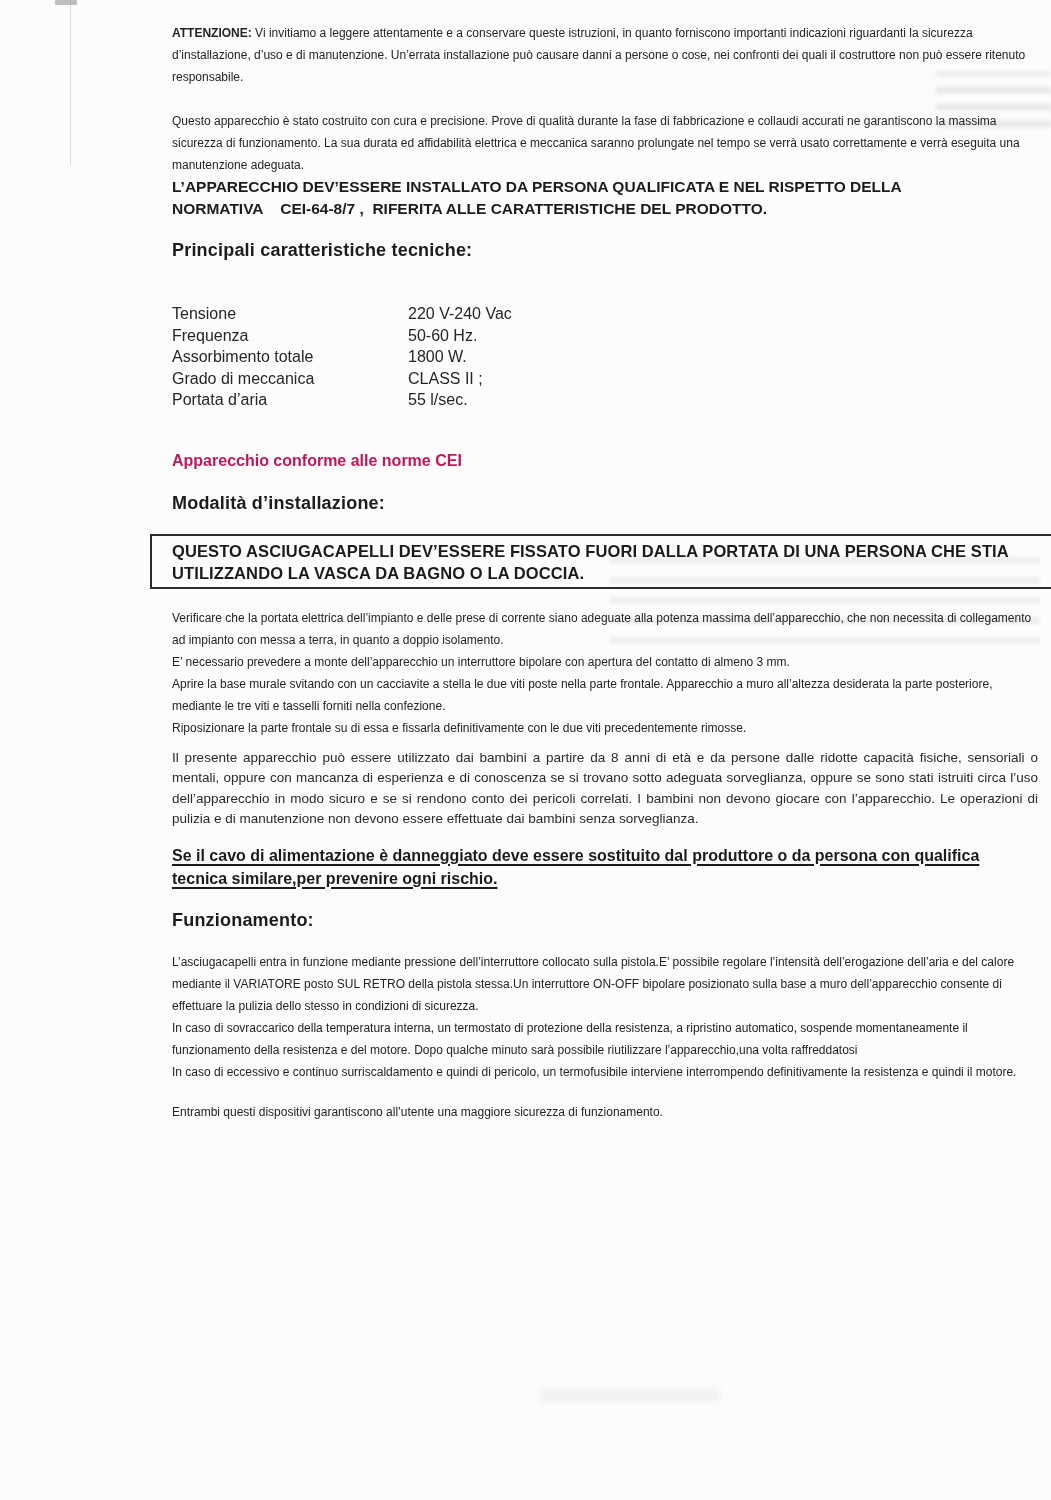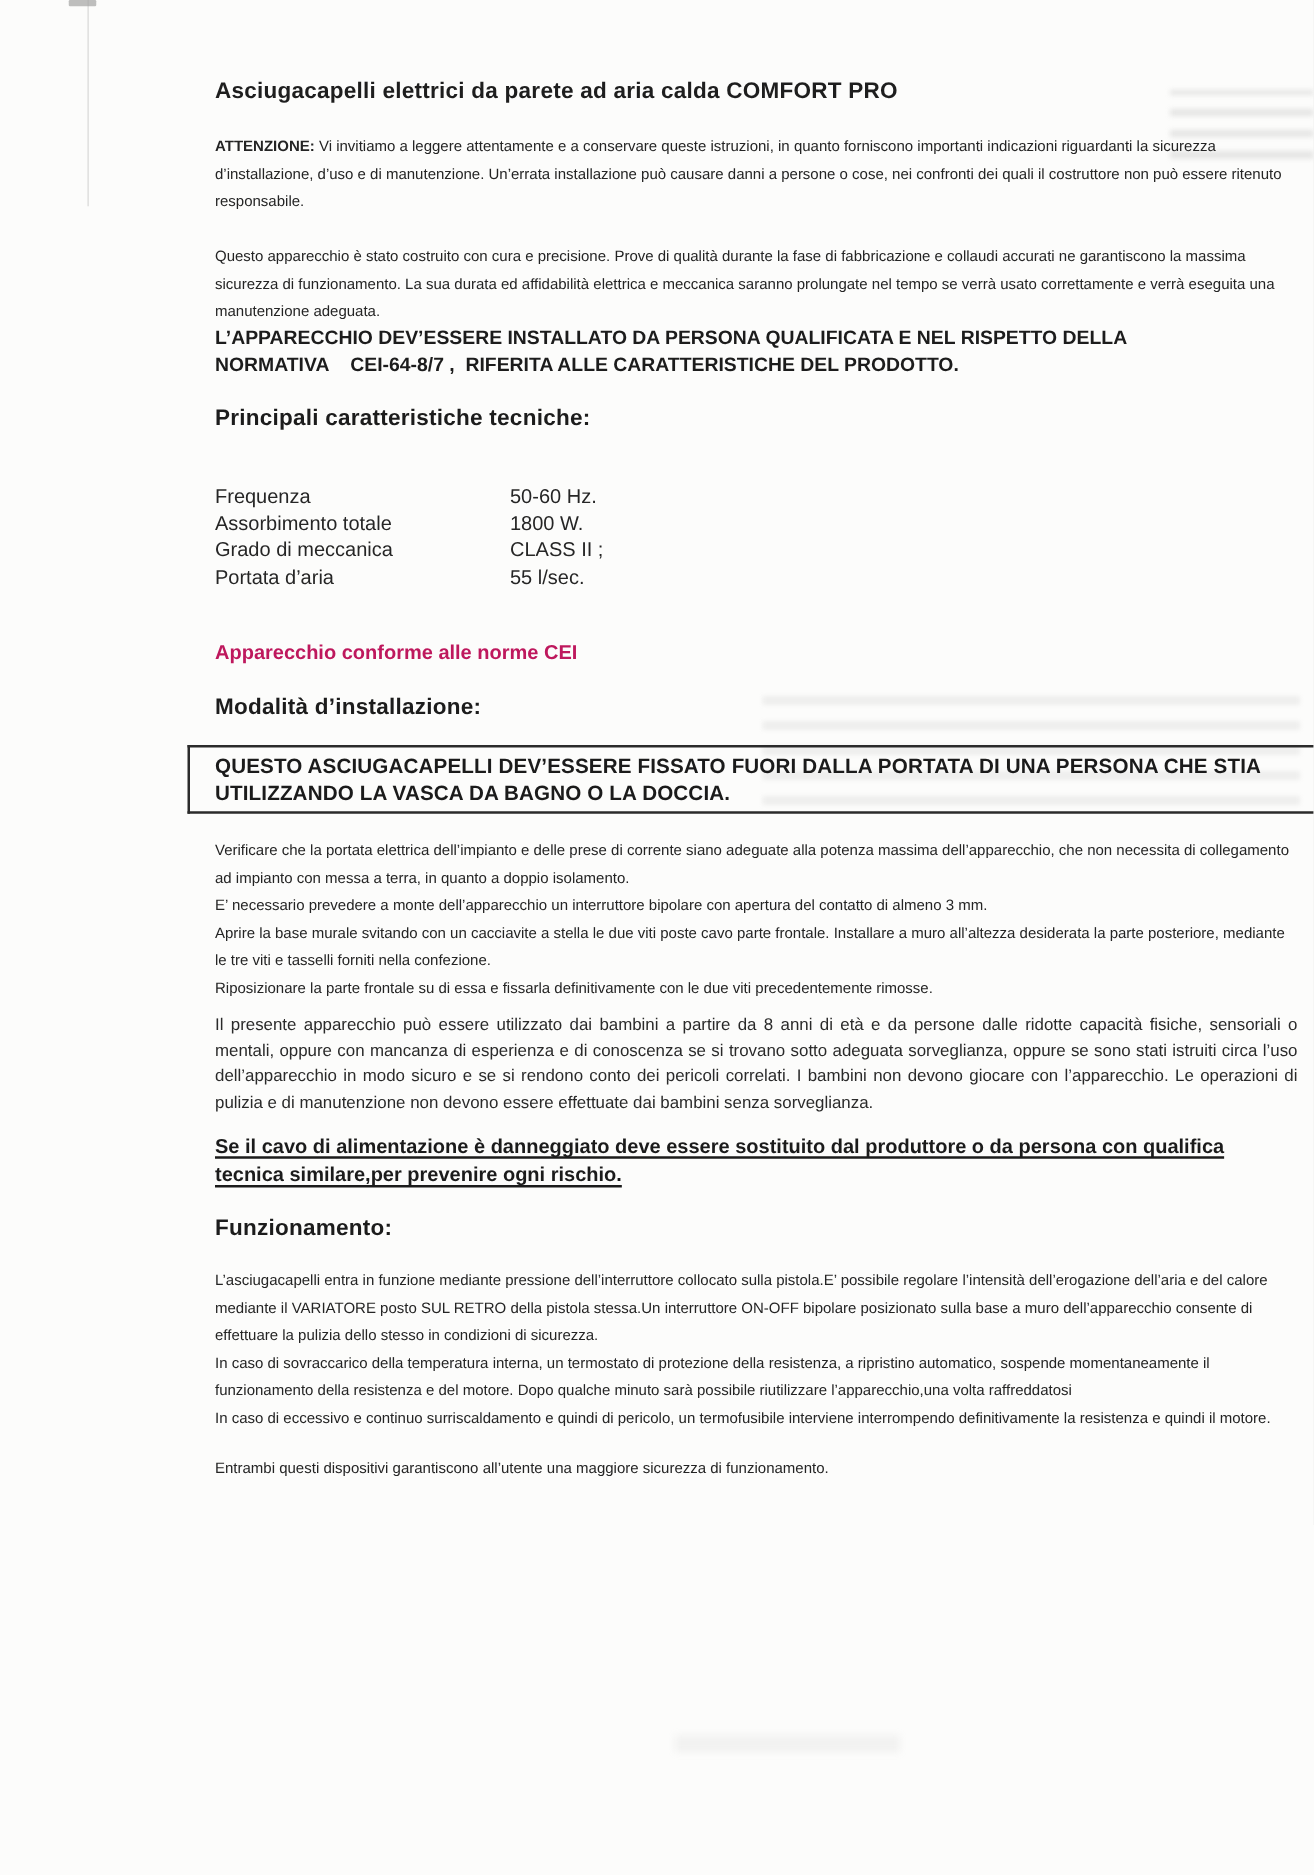--- a/index.html
+++ b/index.html
@@ -119,36 +119,39 @@
 <div class="page">
 
   <div class="artifact-dash"></div>
   <div class="artifact-line"></div>
   <div class="ghost-top-right"></div>
   <div class="ghost-mid-right"></div>
   <div class="ghost-bottom"></div>
 
   <div class="content">
 
-    <div class="doc-title">Asciugacapelli elettrici da parete ad aria calda COMFORT PRO</div>
 
     <div class="para attention">
       <span class="lead">ATTENZIONE:</span><span> Vi invitiamo a leggere attentamente e a conservare queste istruzioni, in quanto forniscono importanti indicazioni riguardanti la sicurezza d’installazione, d’uso e di manutenzione. Un’errata installazione può causare danni a persone o cose, nei confronti dei quali il costruttore non può essere ritenuto responsabile.</span>
     </div>
 
     <div class="para quality">Questo apparecchio è stato costruito con cura e precisione. Prove di qualità durante la fase di fabbricazione e collaudi accurati ne garantiscono la massima sicurezza di funzionamento. La sua durata ed affidabilità elettrica e meccanica saranno prolungate nel tempo se verrà usato correttamente e verrà eseguita una manutenzione adeguata.</div>
 
     <div class="notice-lines">
       <div class="notice-line">L’APPARECCHIO DEV’ESSERE INSTALLATO DA PERSONA QUALIFICATA E NEL RISPETTO DELLA</div>
       <div class="notice-line">NORMATIVA    CEI-64-8/7 ,  RIFERITA ALLE CARATTERISTICHE DEL PRODOTTO.</div>
     </div>
 
     <div class="section-heading h-tech">Principali caratteristiche tecniche:</div>
 
     <div class="spec-table">
+      <div class="spec-row">
+        <div class="spec-label">Tensione</div>
+        <div class="spec-value">220 V-240 Vac</div>
+      </div>
       <div class="spec-row">
         <div class="spec-label">Frequenza</div>
         <div class="spec-value">50-60 Hz.</div>
       </div>
       <div class="spec-row">
         <div class="spec-label">Assorbimento totale</div>
         <div class="spec-value">1800 W.</div>
       </div>
       <div class="spec-row">
         <div class="spec-label">Grado di meccanica</div>
@@ -164,21 +167,21 @@
 
     <div class="section-heading h-install">Modalità d’installazione:</div>
 
     <div class="warning-box">
       <div class="warning-box-text">QUESTO ASCIUGACAPELLI DEV’ESSERE FISSATO FUORI DALLA PORTATA DI UNA PERSONA CHE STIA UTILIZZANDO LA VASCA DA BAGNO O LA DOCCIA.</div>
     </div>
 
     <div class="install-paras">
       <div class="para">Verificare che la portata elettrica dell’impianto e delle prese di corrente siano adeguate alla potenza massima dell’apparecchio, che non necessita di collegamento ad impianto con messa a terra, in quanto a doppio isolamento.</div>
       <div class="para">E’ necessario prevedere a monte dell’apparecchio un interruttore bipolare con apertura del contatto di almeno 3 mm.</div>
-      <div class="para">Aprire la base murale svitando con un cacciavite a stella le due viti poste cavo parte frontale. Installare a muro  all’altezza desiderata la parte posteriore, mediante le tre viti e tasselli forniti nella confezione.</div>
+      <div class="para">Aprire la base murale svitando con un cacciavite a stella le due viti poste nella parte frontale. Apparecchio a muro  all’altezza desiderata la parte posteriore, mediante le tre viti e tasselli forniti nella confezione.</div>
       <div class="para">Riposizionare  la parte frontale  su di essa e fissarla definitivamente con le due viti precedentemente rimosse.</div>
     </div>
 
     <div class="children-notice">Il presente apparecchio può essere utilizzato dai bambini a partire da 8 anni di età e da persone dalle ridotte capacità fisiche, sensoriali o mentali, oppure con mancanza di esperienza e di conoscenza se si trovano sotto adeguata sorveglianza, oppure se sono stati istruiti circa l’uso dell’apparecchio in modo sicuro e se si rendono conto dei pericoli correlati. I bambini non devono giocare con l’apparecchio. Le operazioni di pulizia e di manutenzione non devono essere effettuate dai bambini senza sorveglianza.</div>
 
     <div class="cable-warning">Se il cavo di alimentazione è danneggiato deve essere sostituito dal produttore o da persona con qualifica tecnica similare,per prevenire ogni rischio.</div>
 
     <div class="section-heading h-operation">Funzionamento:</div>
 
     <div class="operation-paras">

